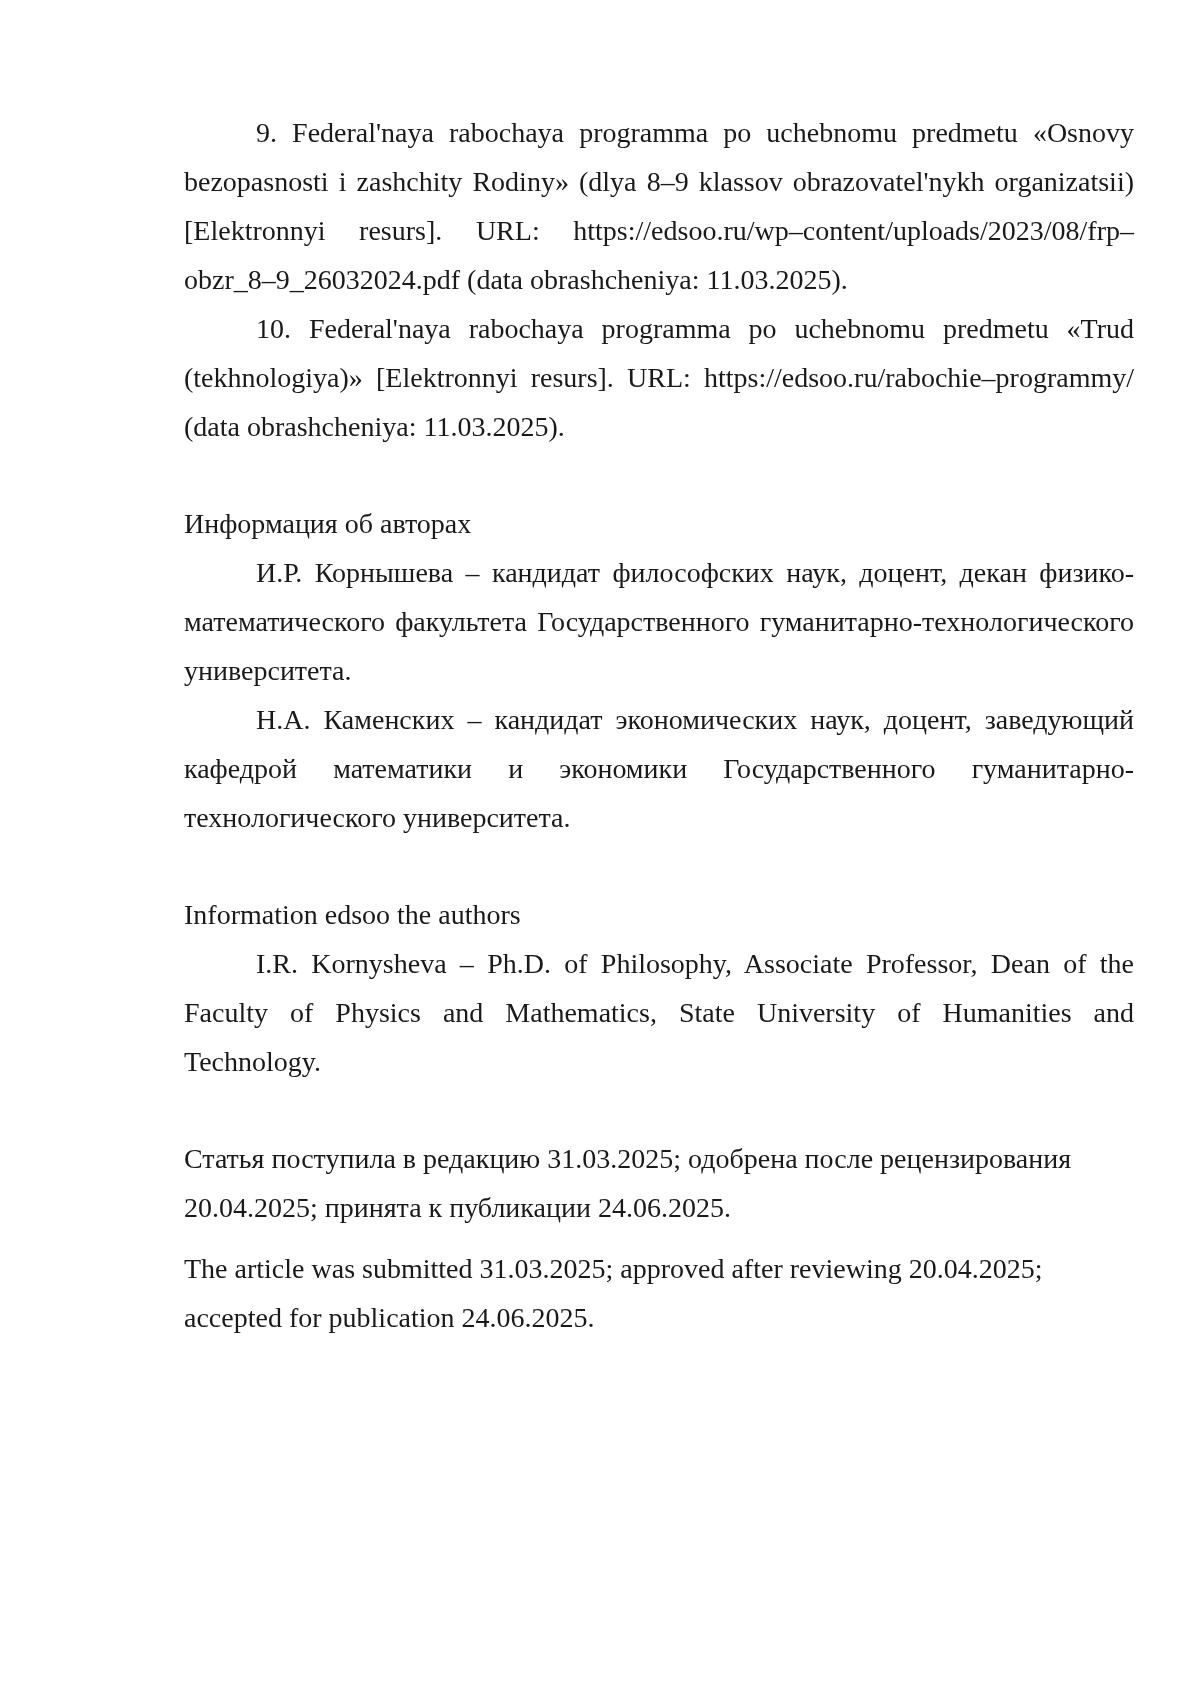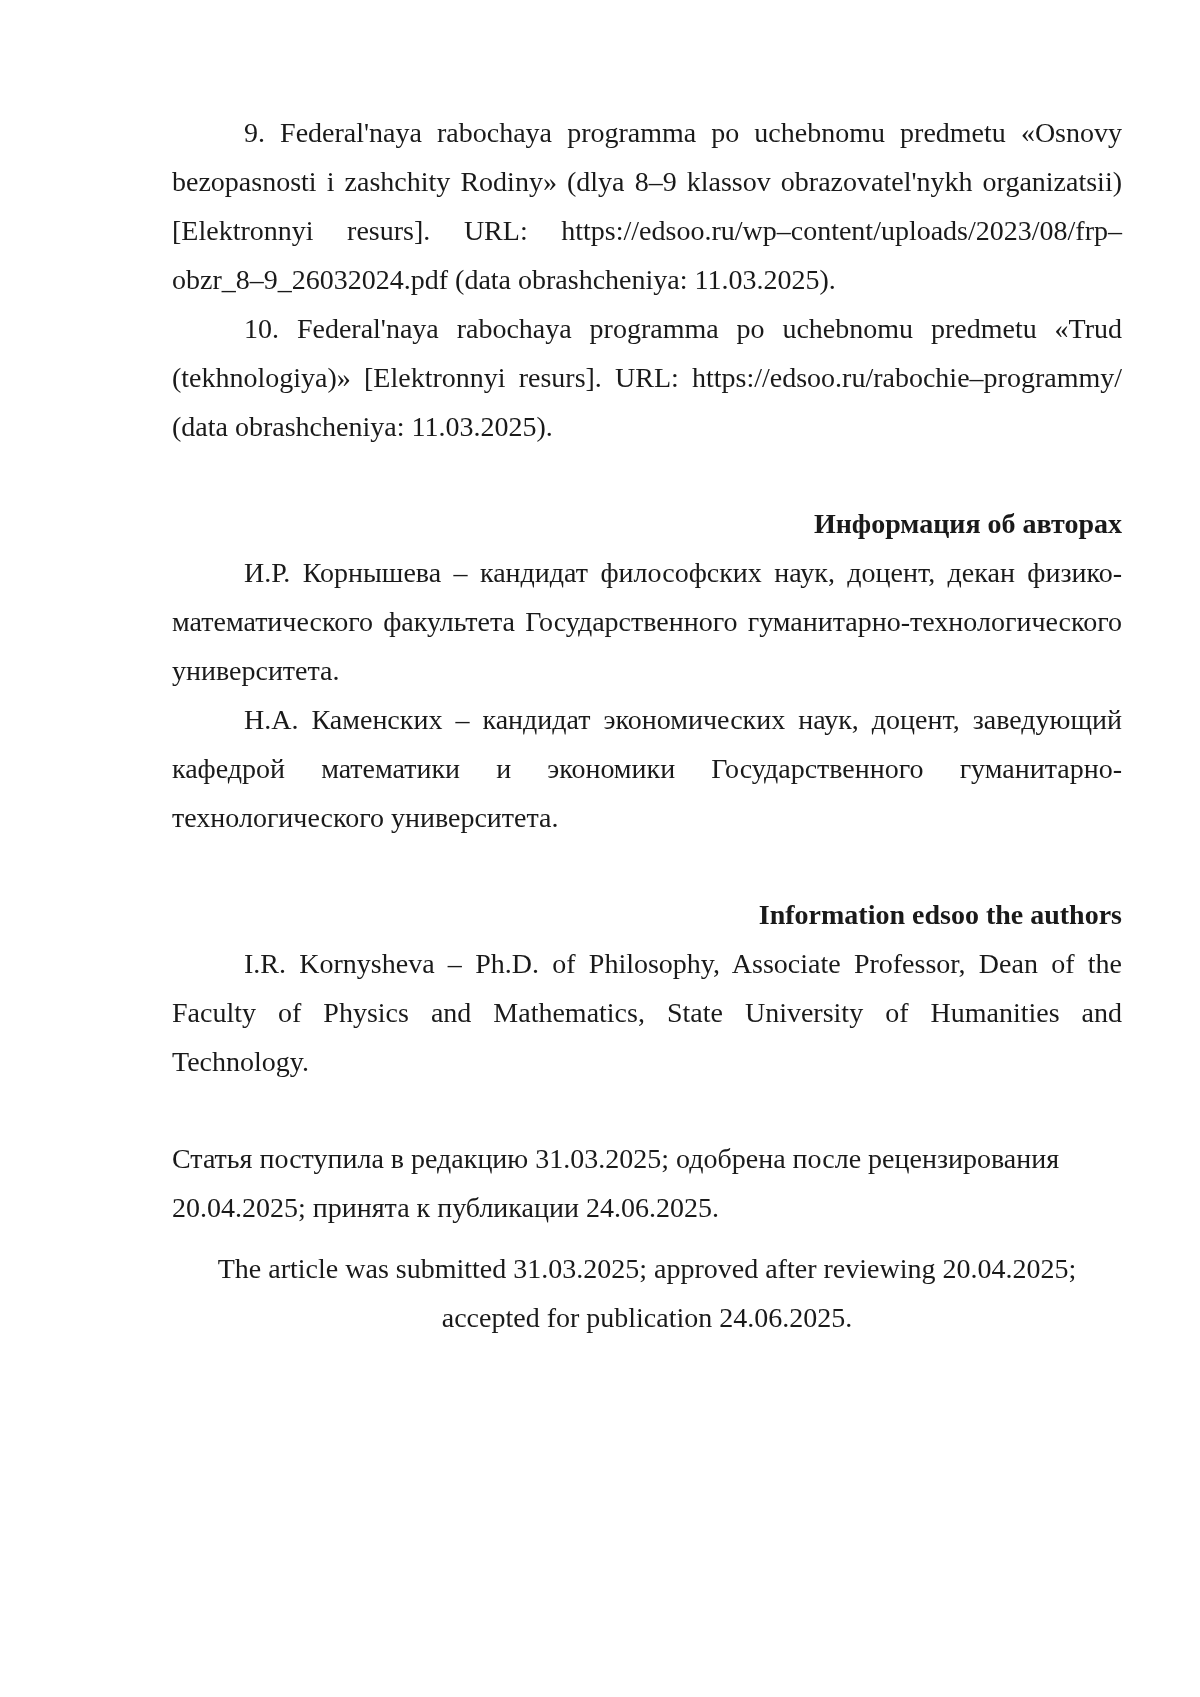--- a/index.html
+++ b/index.html
@@ -1,27 +1,27 @@
 <!DOCTYPE html>
 <html><head>
 <meta charset="utf-8">
 <style>
   html, body { margin: 0; padding: 0; background: #ffffff; }
   body { width: 1200px; height: 1697px; position: relative; overflow: hidden; }
   .page {
-    position: absolute; left: 172px; top: 108px; width: 950px;
+    position: absolute; left: 184px; top: 108px; width: 950px;
     font-family: "Liberation Serif", "DejaVu Serif", serif;
     font-size: 28px; color: #1a1a1a; line-height: 49px;
   }
   p { margin: 0; text-align: justify; }
   .indent { text-indent: 72px; }
-  .heading { text-align: right; font-weight: bold; margin: 0; }
+  .heading { text-align: left; font-weight: normal; margin: 0; }
   .gap-md { height: 48px; }
   .left { text-align: left; }
-  .mt { margin-top: 12px; text-align: center; }
+  .mt { margin-top: 12px; }
 </style>
 </head>
 <body>
 
 <div class="page">
   <section>
     <p class="indent">9. Federal'naya rabochaya programma po uchebnomu predmetu «Osnovy bezopasnosti i zashchity Rodiny» (dlya 8–9 klassov obrazovatel'nykh organizatsii) [Elektronnyi resurs]. URL: https://edsoo.ru/wp–content/uploads/2023/08/frp–obzr_8–9_26032024.pdf (data obrashcheniya: 11.03.2025).</p>
     <p class="indent">10. Federal'naya rabochaya programma po uchebnomu predmetu «Trud (tekhnologiya)» [Elektronnyi resurs]. URL: https://edsoo.ru/rabochie–programmy/ (data obrashcheniya: 11.03.2025).</p>
   </section>
 

